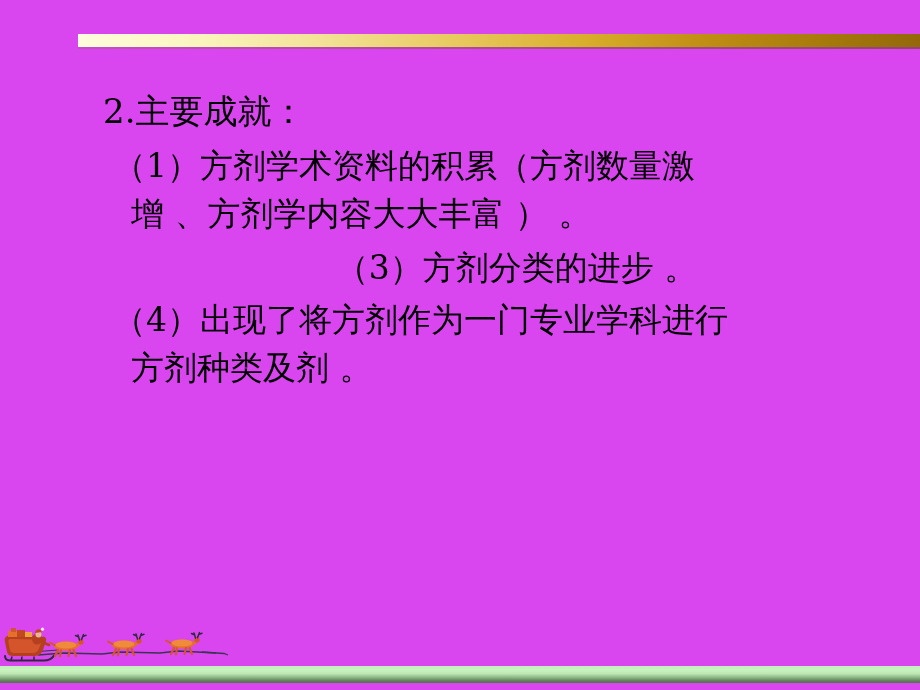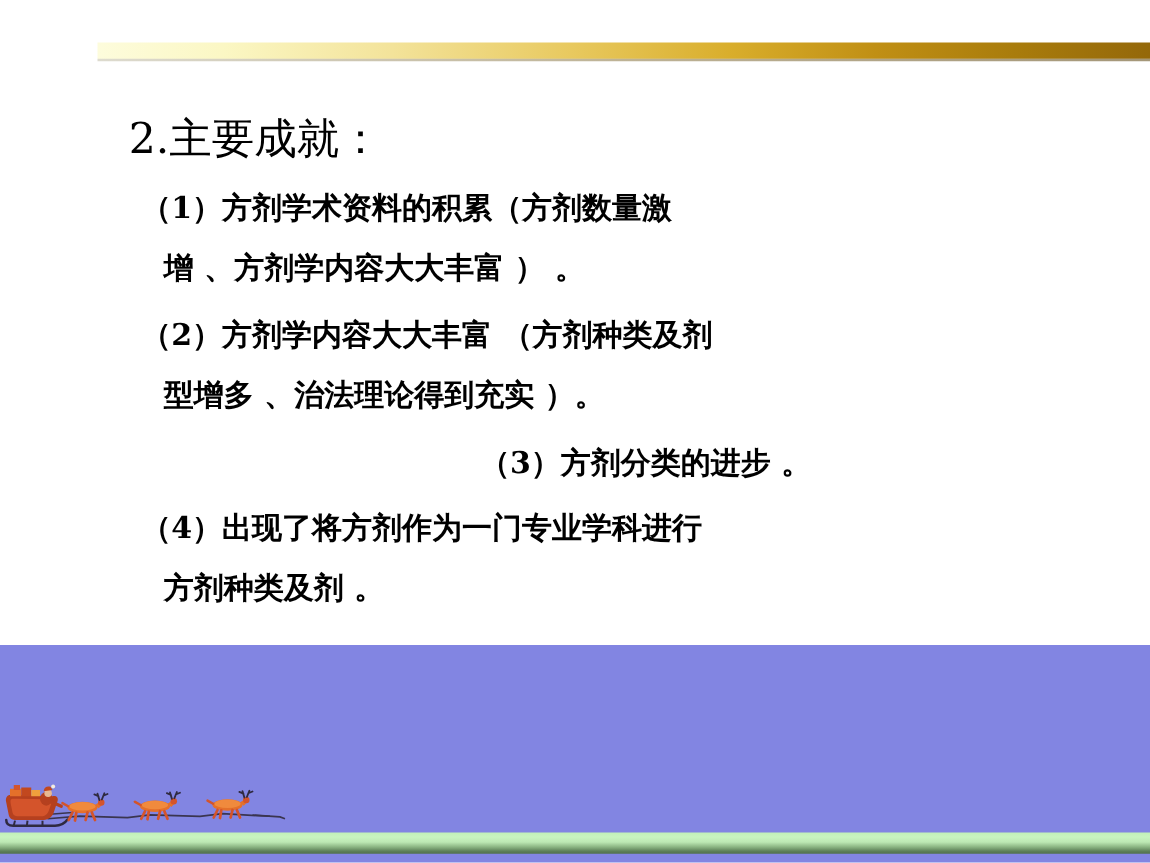--- a/index.html
+++ b/index.html
@@ -11,22 +11,22 @@
     width: 920px;
     height: 690px;
     overflow: hidden;
     background: #8285e2;
     font-family: "DejaVu Serif", "Liberation Serif", serif;
   }
 
   #slide {
     position: relative;
     width: 920px;
-    height: 516px;
-    background: #ffffff;
+    height: 690px;
+    background: #d946ef;
   }
 
   
   #top-rule {
     position: absolute;
     left: 78px;
     top: 34px;
     width: 842px;
     height: 13px;
     background: linear-gradient(to right,
@@ -63,23 +63,22 @@
     font-size: 34px;
     line-height: 46px;
     color: #000000;
     letter-spacing: 0px;
     white-space: pre;
   }
   .bullet {
     margin: 0 0 6px 0;
     padding: 0;
     color: #000000;
-    font-size: 24px;
+    font-size: 33px;
     line-height: 48px;
-    font-weight: bold;
   }
   .bullet .line1 {
     display: block;
     margin-left: 113px;
     white-space: pre;
   }
   .bullet .line2 {
     display: block;
     margin-left: 131px;
     white-space: pre;
@@ -120,24 +119,20 @@
 
   <div id="content">
 
     <div class="heading">2.主要成就：</div>
 
     <div class="bullet">
       <span class="line1">（1）方剂学术资料的积累（方剂数量激</span>
       <span class="line2">增 、方剂学内容大大丰富 ） 。</span>
     </div>
 
-    <div class="bullet">
-      <span class="line1">（2）方剂学内容大大丰富 （方剂种类及剂</span>
-      <span class="line2">型增多 、治法理论得到充实 ）。</span>
-    </div>
 
     <div class="bullet tight">
       <span class="line1">（3）方剂分类的进步 。</span>
     </div>
 
     <div class="bullet">
       <span class="line1">（4）出现了将方剂作为一门专业学科进行</span>
       <span class="line2">方剂种类及剂 。</span>
     </div>
 

